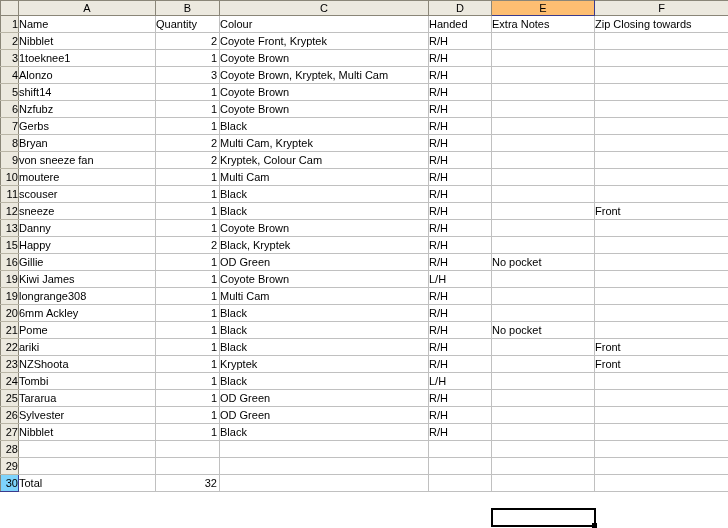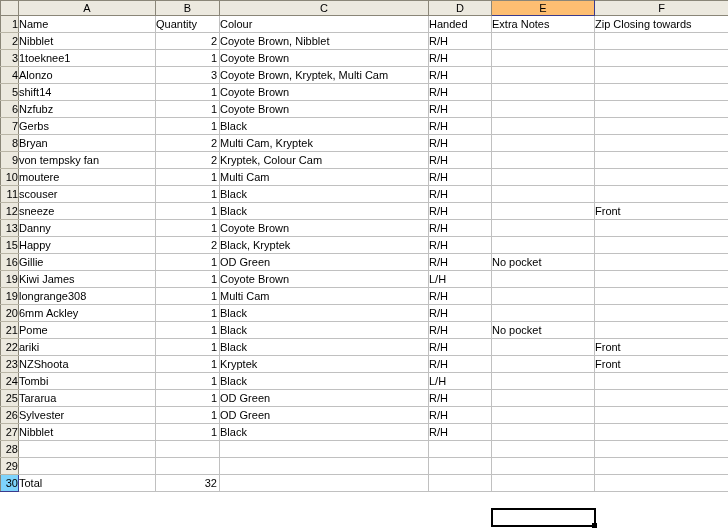--- a/index.html
+++ b/index.html
@@ -141,21 +141,21 @@
         <td class="cell">Quantity</td>
         <td class="cell">Colour</td>
         <td class="cell">Handed</td>
         <td class="cell">Extra Notes</td>
         <td class="cell">Zip Closing towards</td>
       </tr>
     <tr>
           <td class="rowhead">2</td>
           <td class="cell">Nibblet</td>
           <td class="cell num">2</td>
-          <td class="cell">Coyote Brown, Nibblet</td>
+          <td class="cell">Coyote Front, Kryptek</td>
           <td class="cell">R/H</td>
           <td class="cell"></td>
           <td class="cell"></td>
         </tr>
         <tr>
           <td class="rowhead">3</td>
           <td class="cell">1toeknee1</td>
           <td class="cell num">1</td>
           <td class="cell">Coyote Brown</td>
           <td class="cell">R/H</td>
@@ -202,21 +202,21 @@
           <td class="rowhead">8</td>
           <td class="cell">Bryan</td>
           <td class="cell num">2</td>
           <td class="cell">Multi Cam, Kryptek</td>
           <td class="cell">R/H</td>
           <td class="cell"></td>
           <td class="cell"></td>
         </tr>
         <tr>
           <td class="rowhead">9</td>
-          <td class="cell">von tempsky fan</td>
+          <td class="cell">von sneeze fan</td>
           <td class="cell num">2</td>
           <td class="cell">Kryptek, Colour Cam</td>
           <td class="cell">R/H</td>
           <td class="cell"></td>
           <td class="cell"></td>
         </tr>
         <tr>
           <td class="rowhead">10</td>
           <td class="cell">moutere</td>
           <td class="cell num">1</td>

